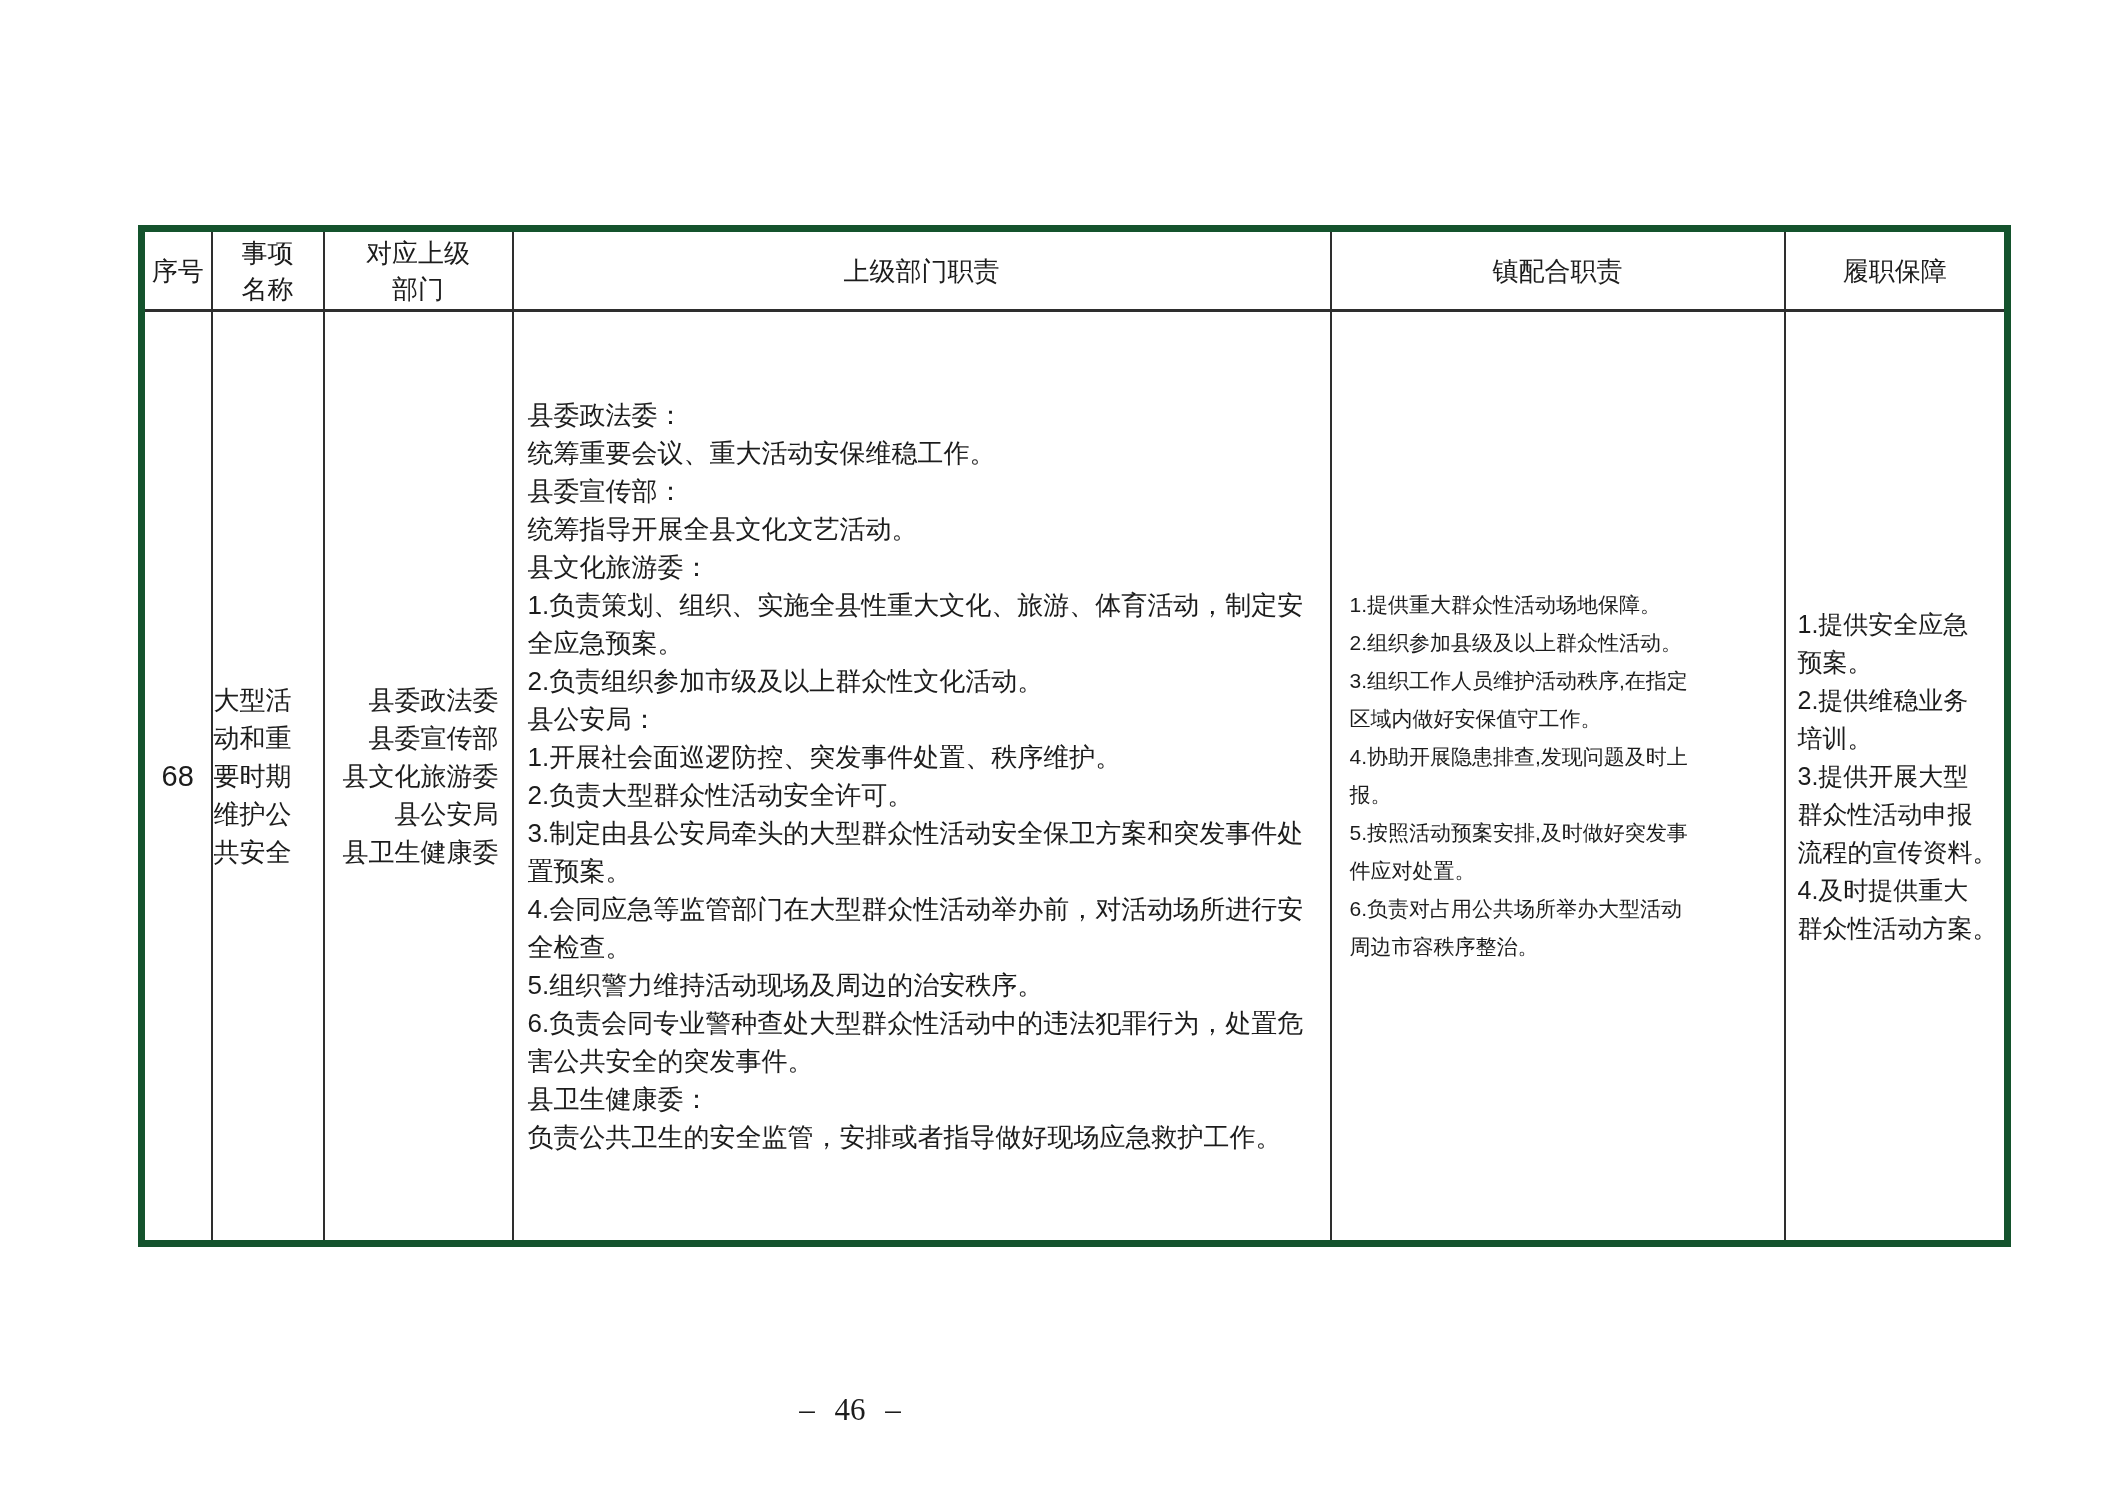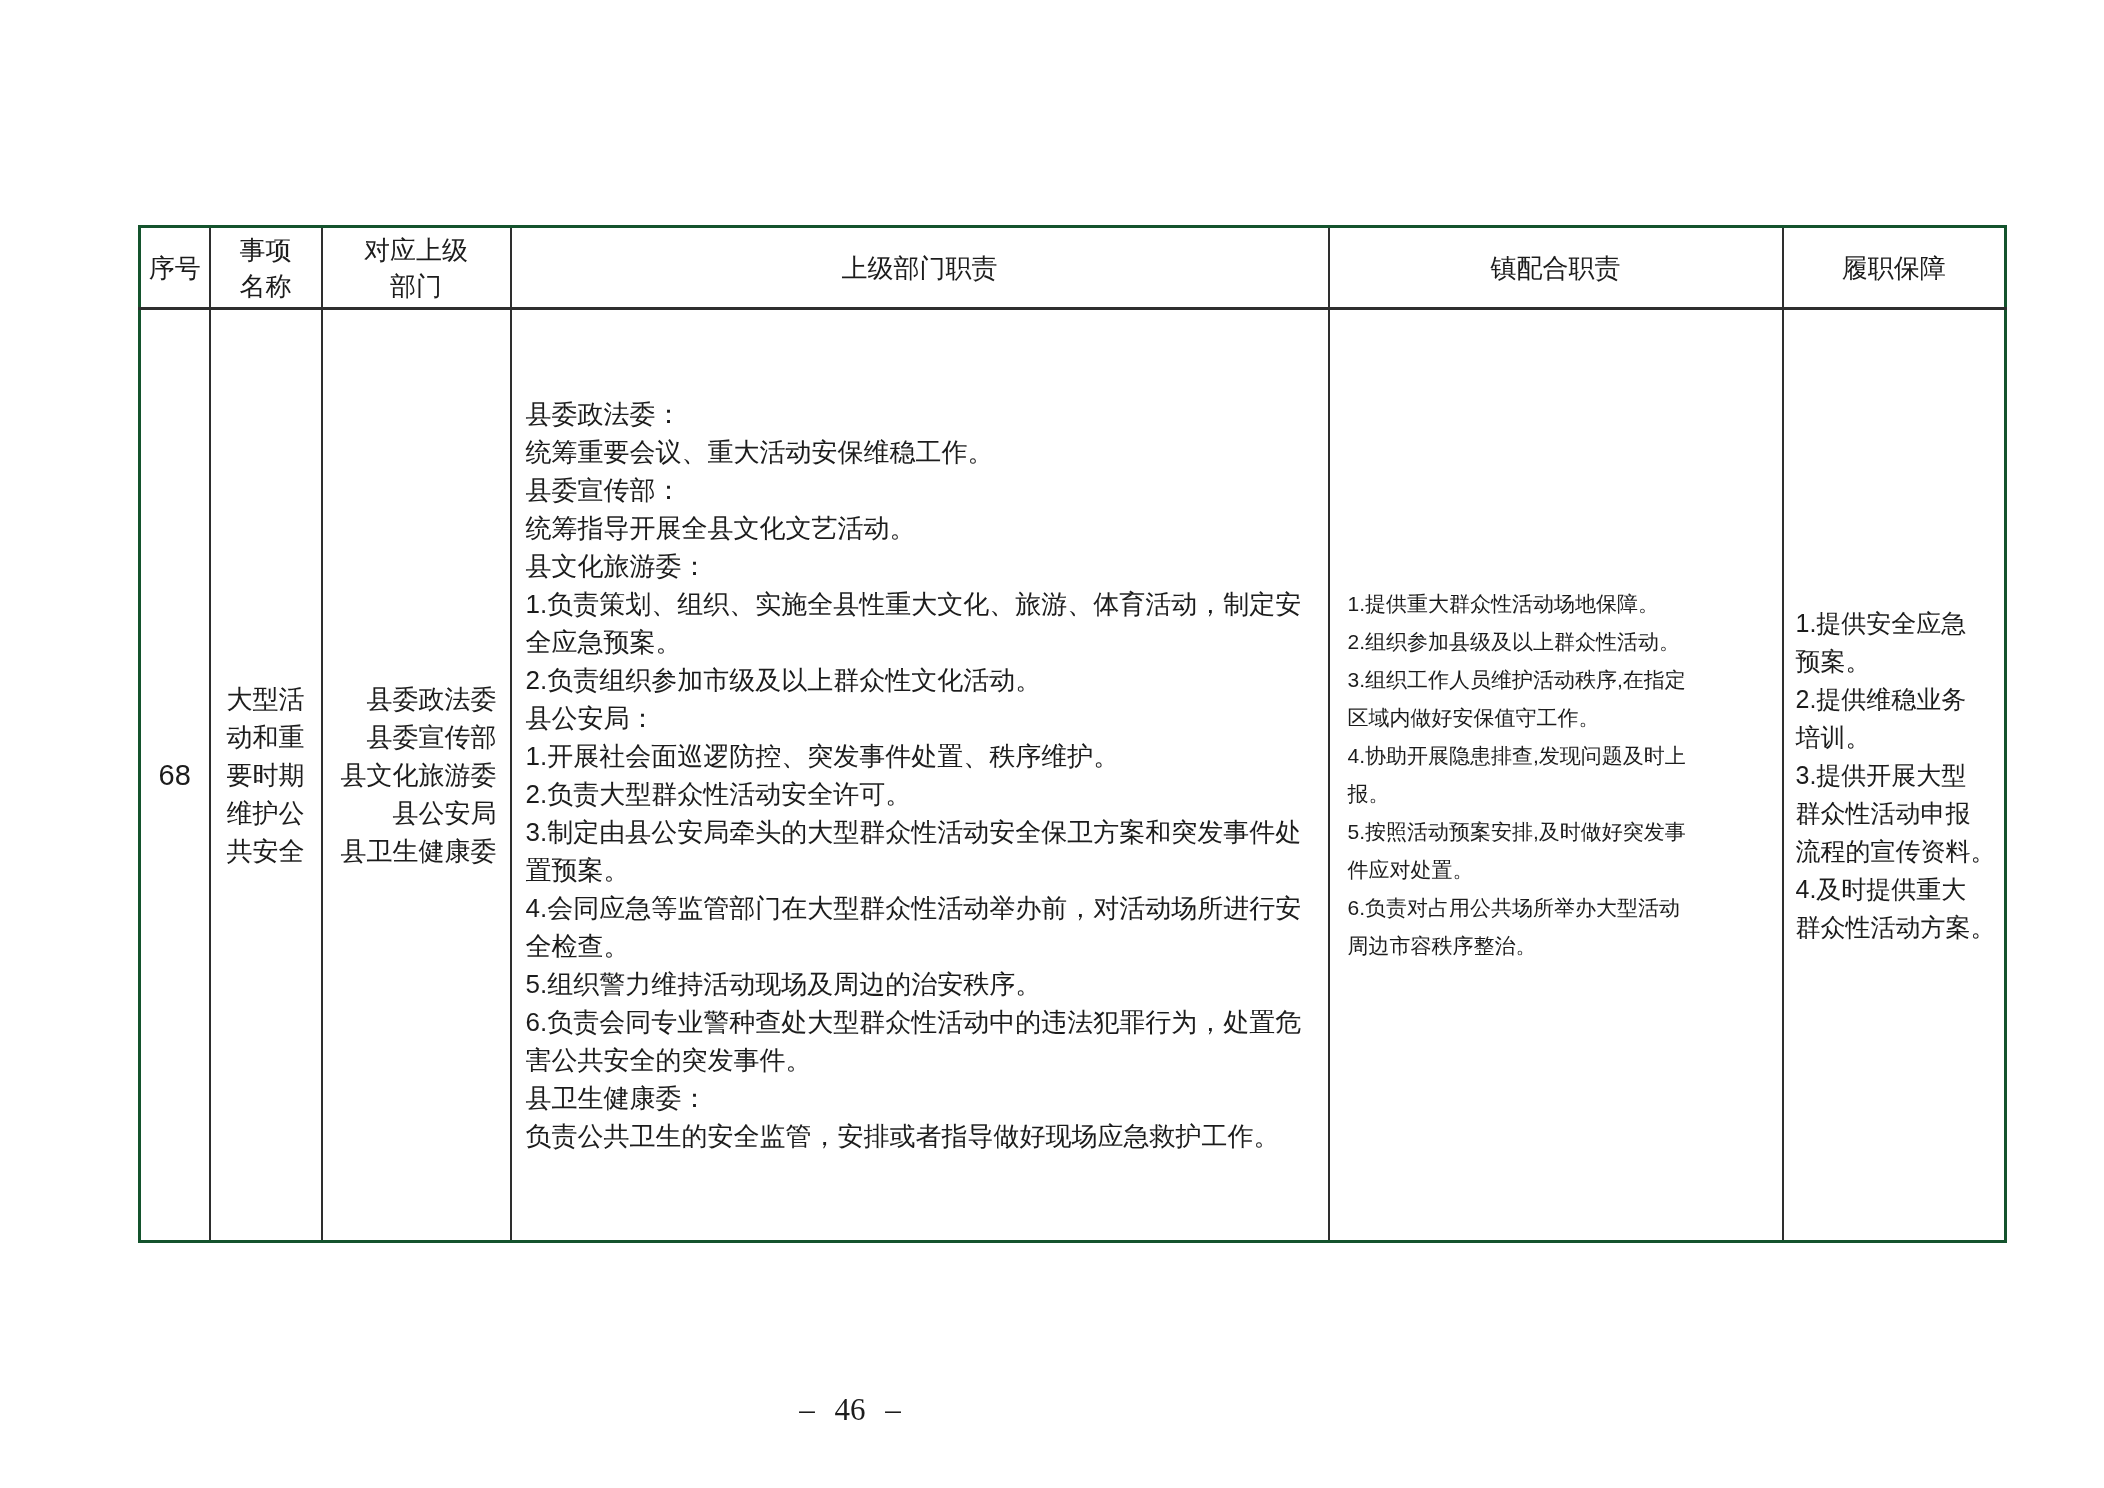--- a/index.html
+++ b/index.html
@@ -16,21 +16,21 @@
   }
   .table-wrap {
     position: absolute;
     left: 138px;
     top: 225px;
   }
   table.duties {
     border-collapse: collapse;
     table-layout: fixed;
     width: 1866px;
-    border: 3px solid #14532d;
+    border: 7px solid #14532d;
   }
   table.duties th,
   table.duties td {
     border: 2px solid #2e2e2e;
     white-space: pre-line;
     vertical-align: middle;
     overflow: hidden;
   }
   table.duties thead tr {
     height: 82px;
@@ -44,21 +44,20 @@
     line-height: 36px;
     text-align: center;
     border-bottom: 3px solid #2e2e2e;
     padding: 0;
   }
   td.cell-seq {
     text-align: center;
     font-size: 29px;
   }
   td.cell-item-name {
-    text-align: center;
     font-size: 26px;
     line-height: 38px;
   }
   td.cell-departments {
     font-size: 26px;
     line-height: 38px;
     text-align: right;
     padding-left: 18px;
     padding-right: 13px;
   }

